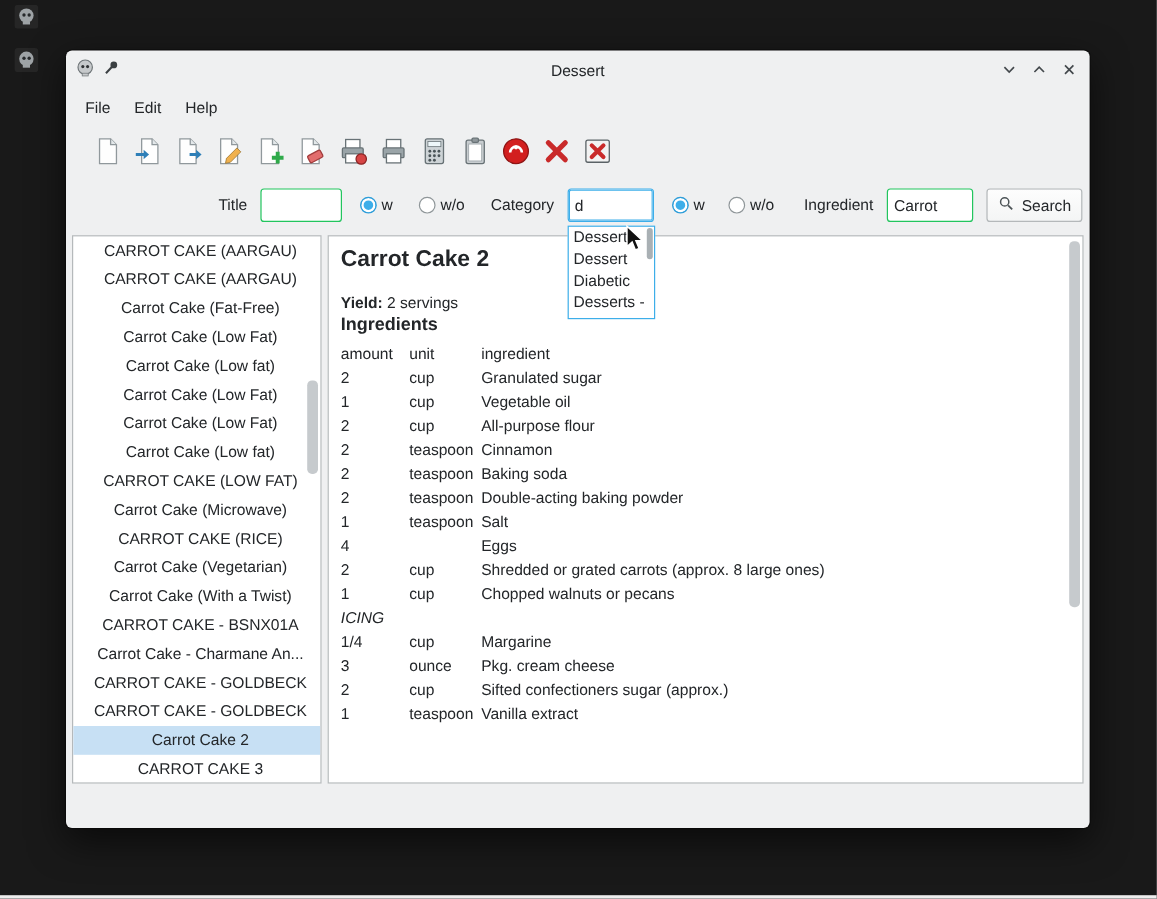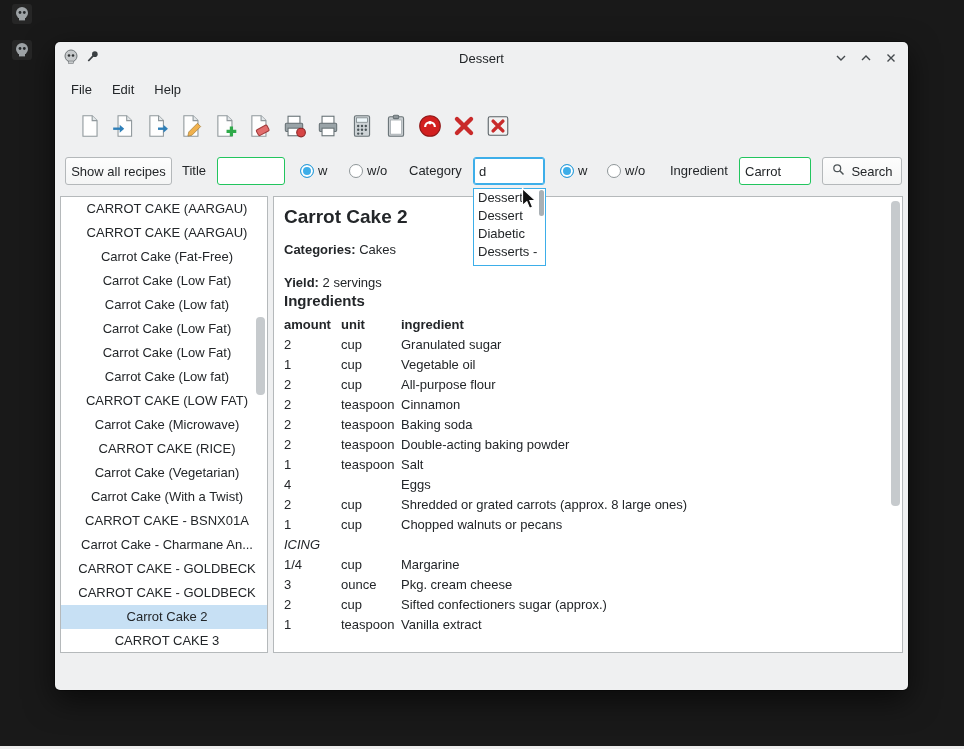--- a/index.html
+++ b/index.html
@@ -71,21 +71,21 @@
     background:#fff;border:1px solid #b5b9bb;overflow:hidden;
   }
   .detail-scroll{position:absolute;right:2px;top:4px;width:9px;height:305px;background:#c6cacd;border-radius:4px;}
   .detail-content{padding:8px 24px 0 10px;}
   .recipe-title{font-size:19px;font-weight:bold;line-height:23px;}
   .meta{margin-top:14px;font-size:13px;line-height:16px;}
   .meta.yield{margin-top:17px;}
   .ing-head{margin-top:0;font-size:15px;font-weight:bold;line-height:19px;}
   table.ing{border-collapse:collapse;margin-top:4px;font-size:13px;}
   table.ing th, table.ing td{height:20px;text-align:left;vertical-align:middle;padding:0;font-weight:normal;white-space:nowrap;}
-  table.ing th{font-weight:bold;margin-top:39px;}
+  table.ing th{font-weight:normal;margin-top:39px;}
   table.ing .c-amount{width:57px;}
   table.ing .c-unit{width:60px;}
   td.section{font-style:italic;}
 
   
   .cursor{position:absolute;left:521px;top:187px;z-index:99;pointer-events:none;}
 </style>
 </head>
 <body>
 
@@ -248,21 +248,20 @@
     </span>
     <span class="tool">
       <svg width="26" height="26" viewBox="0 0 24 24">
           <rect x="3" y="3.5" width="18" height="17" rx="1.5" fill="#f2f2f2" stroke="#5a6266"></rect>
           <path d="M7.5 7.5l9 9M16.5 7.5l-9 9" stroke="#c92a2a" stroke-width="3.2" stroke-linecap="round"></path>
         </svg>
     </span>
   </div>
 
   <div class="filterbar">
-    <button class="btn" style="left:10px;top:9px;width:107px;">Show all recipes</button>
 
     <span class="flabel" style="left:127px;text-align:center;">Title</span>
     <input class="input" style="left: 162px; top: 9px; width: 68px;" value="">
     <span class="radio checked" style="left:245px;"></span>
     <span class="flabel" style="left:263px;">w</span>
     <span class="radio" style="left:294px;"></span>
     <span class="flabel" style="left:312px;">w/o</span>
 
     <span class="flabel" style="left:354px;">Category</span>
     <input class="input focused" style="left: 418px; top: 9px; width: 72px;" value="d">
@@ -318,21 +317,20 @@
           <div class="list-item">CARROT CAKE - GOLDBECK</div>
           <div class="list-item selected">Carrot Cake 2</div>
           <div class="list-item">CARROT CAKE 3</div>
         </div>
       <div class="list-scroll"></div>
     </div>
 
     <div class="detail-panel">
       <div class="detail-content">
         <div class="recipe-title">Carrot Cake 2</div>
-        <p class="meta"><b>Categories:</b> <span>Cakes</span></p>
         <p class="meta yield"><b>Yield:</b> <span>2 servings</span></p>
         <div class="ing-head">Ingredients</div>
         <table class="ing">
           <thead>
             <tr>
               <th class="c-amount">amount</th>
               <th class="c-unit">unit</th>
               <th>ingredient</th>
             </tr>
           </thead>

